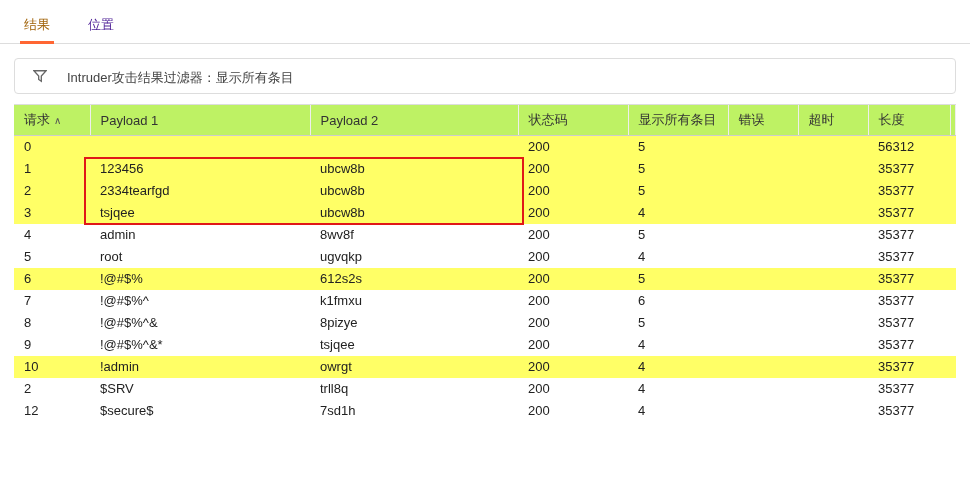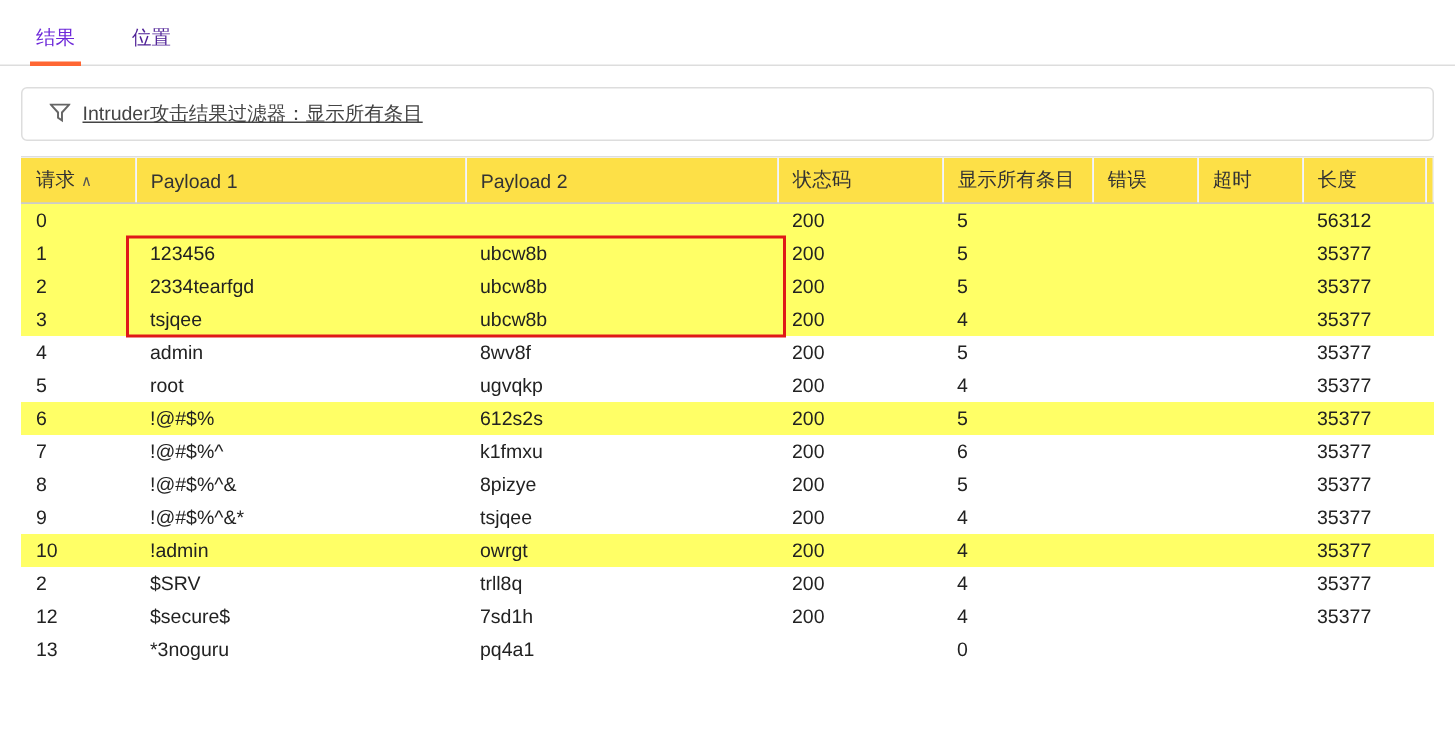--- a/index.html
+++ b/index.html
@@ -28,37 +28,35 @@
   }
   .tab {
     padding: 6px 4px 8px 4px;
     cursor: pointer;
     color: #4c1d95;
     font-size: 13px;
     border-bottom: 3px solid transparent;
     height: 34px;
   }
   .tab.active {
-    color: #6d28d9;
+    color: #a16207;
     font-weight: 500;
     border-bottom: 3px solid #ff6633;
   }
 
   .filter-bar {
     display: flex;
-    align-items: center;
-    gap: 8px;
+    gap: 20px;
     padding: 10px 18px;
     border: 1px solid #ddd;
     margin: 14px 14px 6px 14px;
     border-radius: 4px;
     font-size: 13px;
     color: #444;
     height: 36px;
-    text-decoration: underline;
   }
   .filter-icon svg {
     width: 14px; height: 14px;
     stroke: #666;
     fill: none;
     stroke-width: 1.5;
   }
 
   .table-wrap {
     flex: 1;
@@ -72,21 +70,21 @@
     border-collapse: collapse;
     table-layout: fixed;
   }
   .grid th {
     text-align: left;
     font-weight: 400;
     color: #333;
     padding: 6px 10px;
     border-bottom: 1px solid #ccc;
     border-right: 1px solid #eee;
-    background: #fde047;
+    background: #bef264;
     font-size: 13px;
     white-space: nowrap;
     overflow: hidden;
   }
   .grid td {
     padding: 2px 10px;
     height: 22px;
     font-size: 13px;
     white-space: nowrap;
     overflow: hidden;
@@ -291,30 +289,19 @@
             <td>12</td>
             <td>$secure$</td>
             <td>7sd1h</td>
             <td>200</td>
             <td>4</td>
             <td></td>
             <td></td>
             <td>35377</td>
             <td>All</td>
           </tr>
-          <tr class="r13">
-            <td>13</td>
-            <td>*3noguru</td>
-            <td>pq4a1</td>
-            <td></td>
-            <td>0</td>
-            <td></td>
-            <td></td>
-            <td></td>
-            <td></td>
-          </tr>
         </tbody>
     </table>
 
     <div class="red-box" id="redbox" style="left: 70px; top: 51.5px; width: 440px; height: 68px;"></div>
   </div>
 
 </div>
 
 </body></html>

